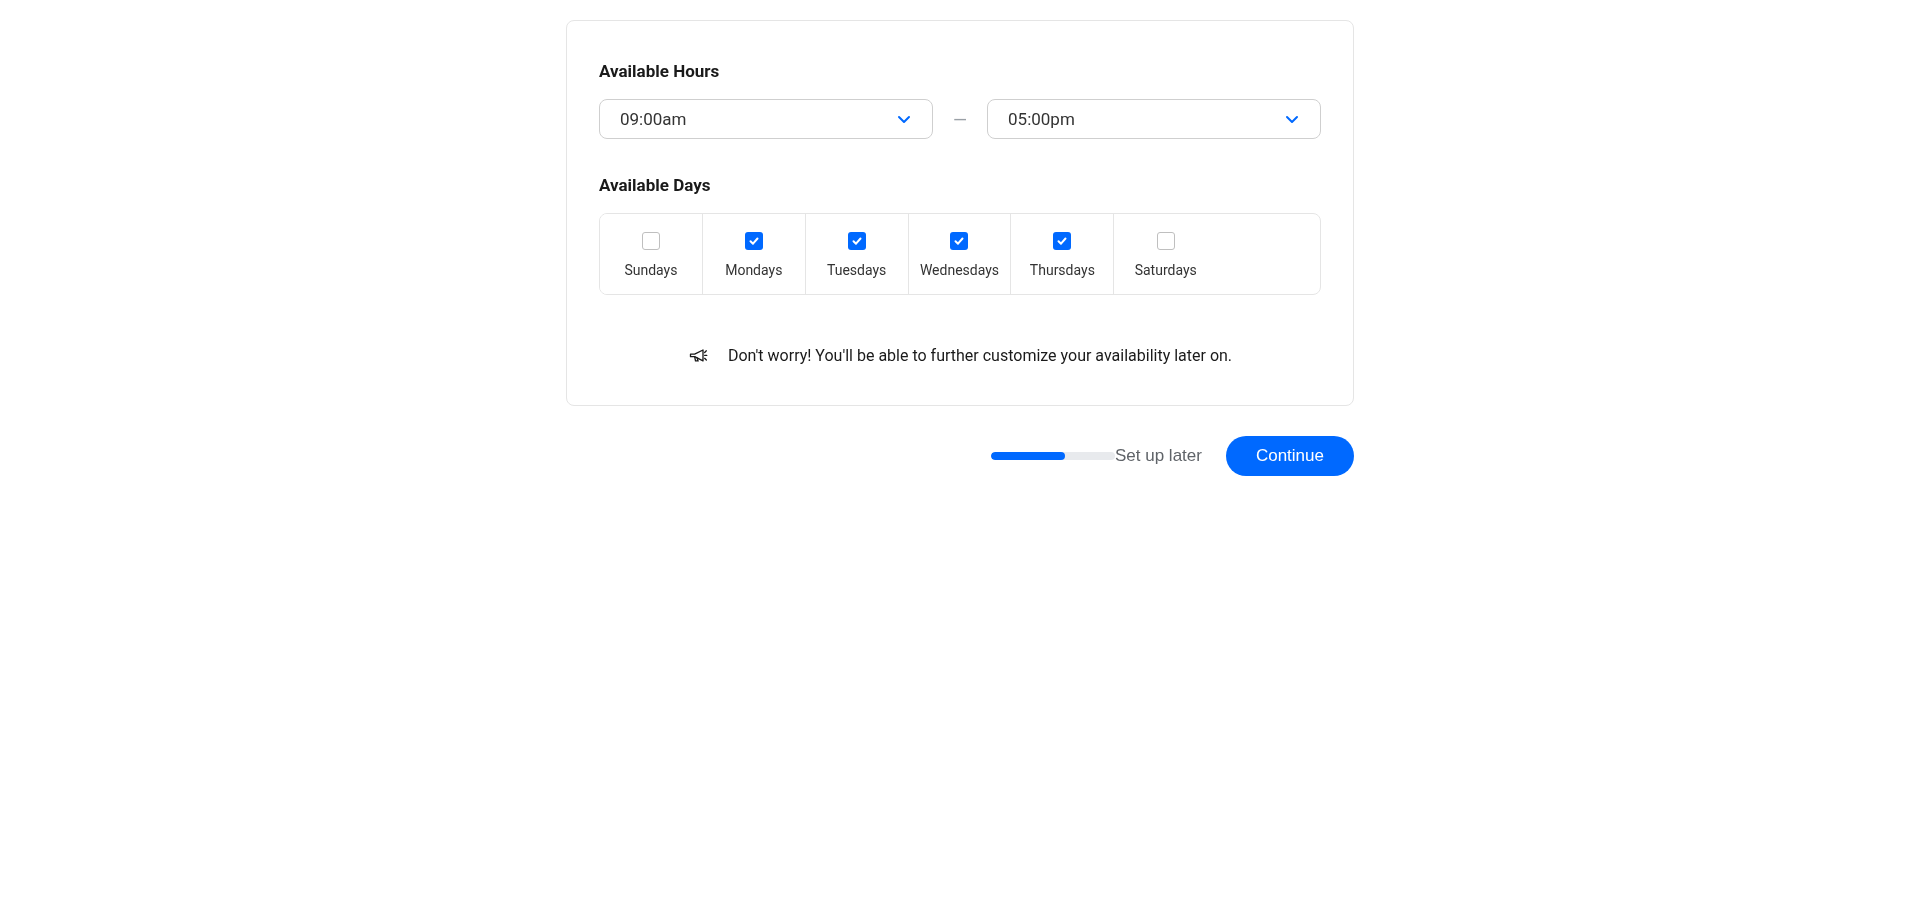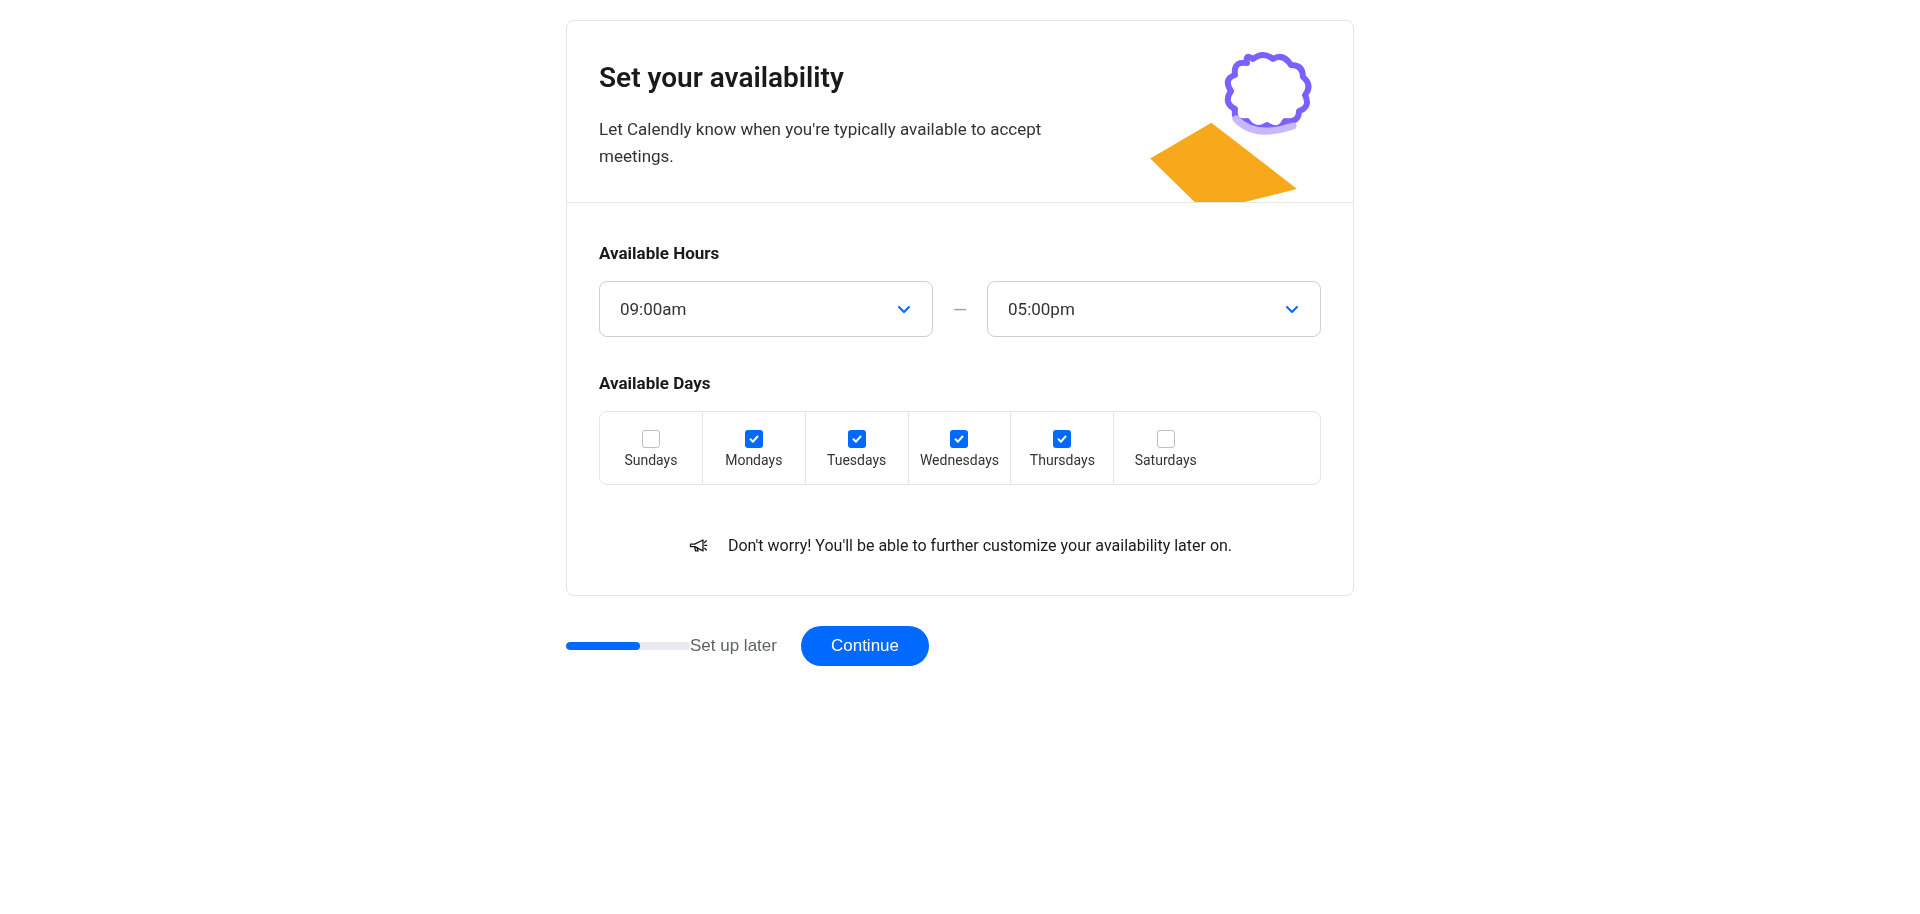--- a/index.html
+++ b/index.html
@@ -68,21 +68,21 @@
 
     .hours-row {
       display: flex;
       align-items: center;
       gap: 20px;
       margin-bottom: 36px;
     }
 
     .time-select {
       flex: 1;
-      height: 56px;
+      height: 40px;
       border: 1px solid #cfcfcf;
       border-radius: 8px;
       display: flex;
       align-items: center;
       justify-content: space-between;
       padding: 0 20px;
       cursor: pointer;
       background: #fff;
     }
 
@@ -109,21 +109,21 @@
       border-radius: 8px;
       overflow: hidden;
       margin-bottom: 50px;
     }
 
     .day-cell {
       display: flex;
       flex-direction: column;
       align-items: center;
       justify-content: center;
-      gap: 4px;
+      gap: 12px;
       padding: 18px 6px 16px 6px;
       border-right: 1px solid #e5e5e5;
       cursor: pointer;
       background: #fff;
     }
 
     .day-cell:last-child {
       border-right: none;
     }
 
@@ -168,21 +168,21 @@
     .info-icon {
       width: 20px;
       height: 20px;
       flex-shrink: 0;
     }
 
     .footer-row {
       width: 788px;
       display: flex;
       align-items: center;
-      justify-content: flex-start;
+      justify-content: flex-end;
       margin-top: 30px;
     }
 
     .progress-track {
       width: 124px;
       height: 8px;
       background: #e8eaed;
       border-radius: 999px;
       overflow: hidden;
     }
@@ -216,43 +216,20 @@
       font-size: 17px;
       font-weight: 500;
       cursor: pointer;
     }
   </style>
 </head>
 <body>
 
 <div class="card">
 
-  <div class="card-header">
-    <h1 class="card-title">Set your availability</h1>
-    <p class="card-subtitle">Let Calendly know when you're typically available to accept meetings.</p>
-
-    <svg class="card-illustration" viewBox="0 0 200 200">
-      <path fill="#F7A81B" d="M 88 90 L 155 175 L 60 175 L 20 110 Z" transform="rotate(-14 90 130)"></path>
-      <path fill="none" stroke="#7B61FF" stroke-width="6" stroke-linejoin="round" d="M 120 28
-           Q 130 20 140 28
-           Q 150 22 158 34
-           Q 170 34 170 46
-           Q 180 54 172 64
-           Q 178 76 166 80
-           Q 166 92 152 90
-           Q 146 102 134 94
-           Q 122 102 114 90
-           Q 100 92 102 78
-           Q 90 72 98 60
-           Q 90 48 102 44
-           Q 100 30 114 32
-           Q 112 22 120 28 Z"></path>
-      <path fill="none" stroke="#C7B8FF" stroke-width="7" stroke-linecap="round" d="M 103 88 Q 122 108 160 95"></path>
-    </svg>
-  </div>
 
   <div class="card-body">
 
     <div class="section-label">Available Hours</div>
 
     <div class="hours-row">
       <div class="time-select">
         <span class="time-value">09:00am</span>
         <svg class="time-chevron" viewBox="0 0 16 16">
           <path fill="none" stroke="#0069ff" stroke-width="2" stroke-linecap="round" stroke-linejoin="round" d="M3 6 L8 11 L13 6"></path>

